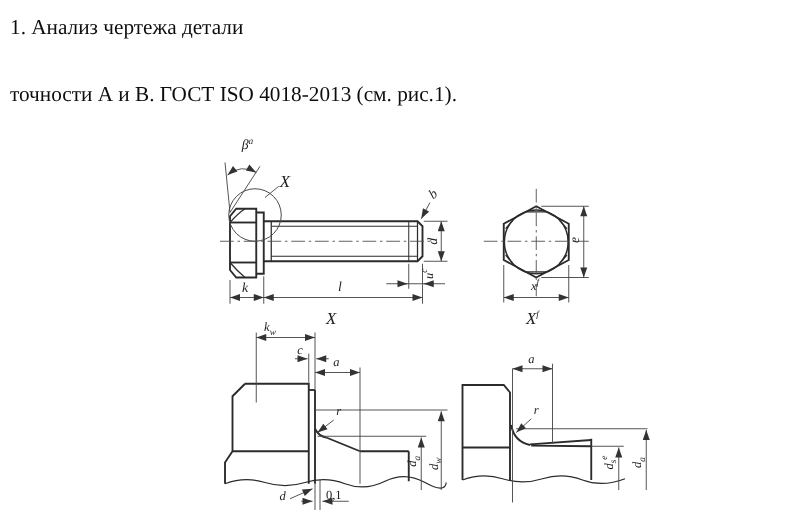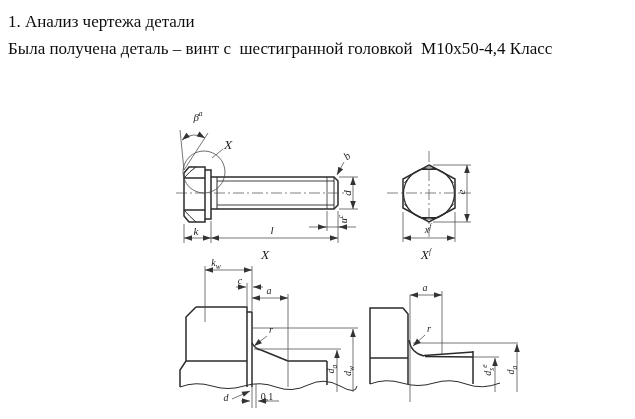--- a/index.html
+++ b/index.html
@@ -17,21 +17,21 @@
   .title{font-size:13.5px;}
   .plain{font-style:normal;font-size:10px;}
   .small{font-size:10px;}
 </style>
 </head>
 <body>
 
 <div id="page">
 
   <p class="para" style="top:12px">1. Анализ чертежа детали</p>
-  <p class="para" style="top:39px">Была получена деталь – винт с  шестигранной головкой  М10х50-4,4 Класс</p>
+  <p class="para" style="top:66px">точности А и В. ГОСТ ISO 4018-2013 (см. рис.1).</p>
 
   <div id="svgwrap">
   <svg width="635" height="419" viewBox="0 0 635 419">
     <defs>
       <marker id="arr" markerUnits="userSpaceOnUse" markerWidth="9" markerHeight="7" refX="8.5" refY="3" orient="auto-start-reverse">
         <path d="M0.5,0.2 L8.5,3 L0.5,5.8 Z" fill="#333"></path>
       </marker>
     </defs>
 
     <g fill="none" stroke="#2b2b2b">

